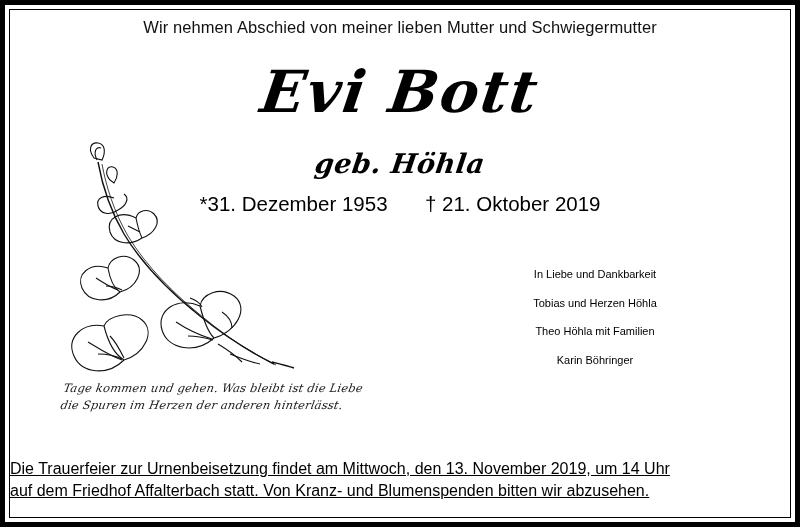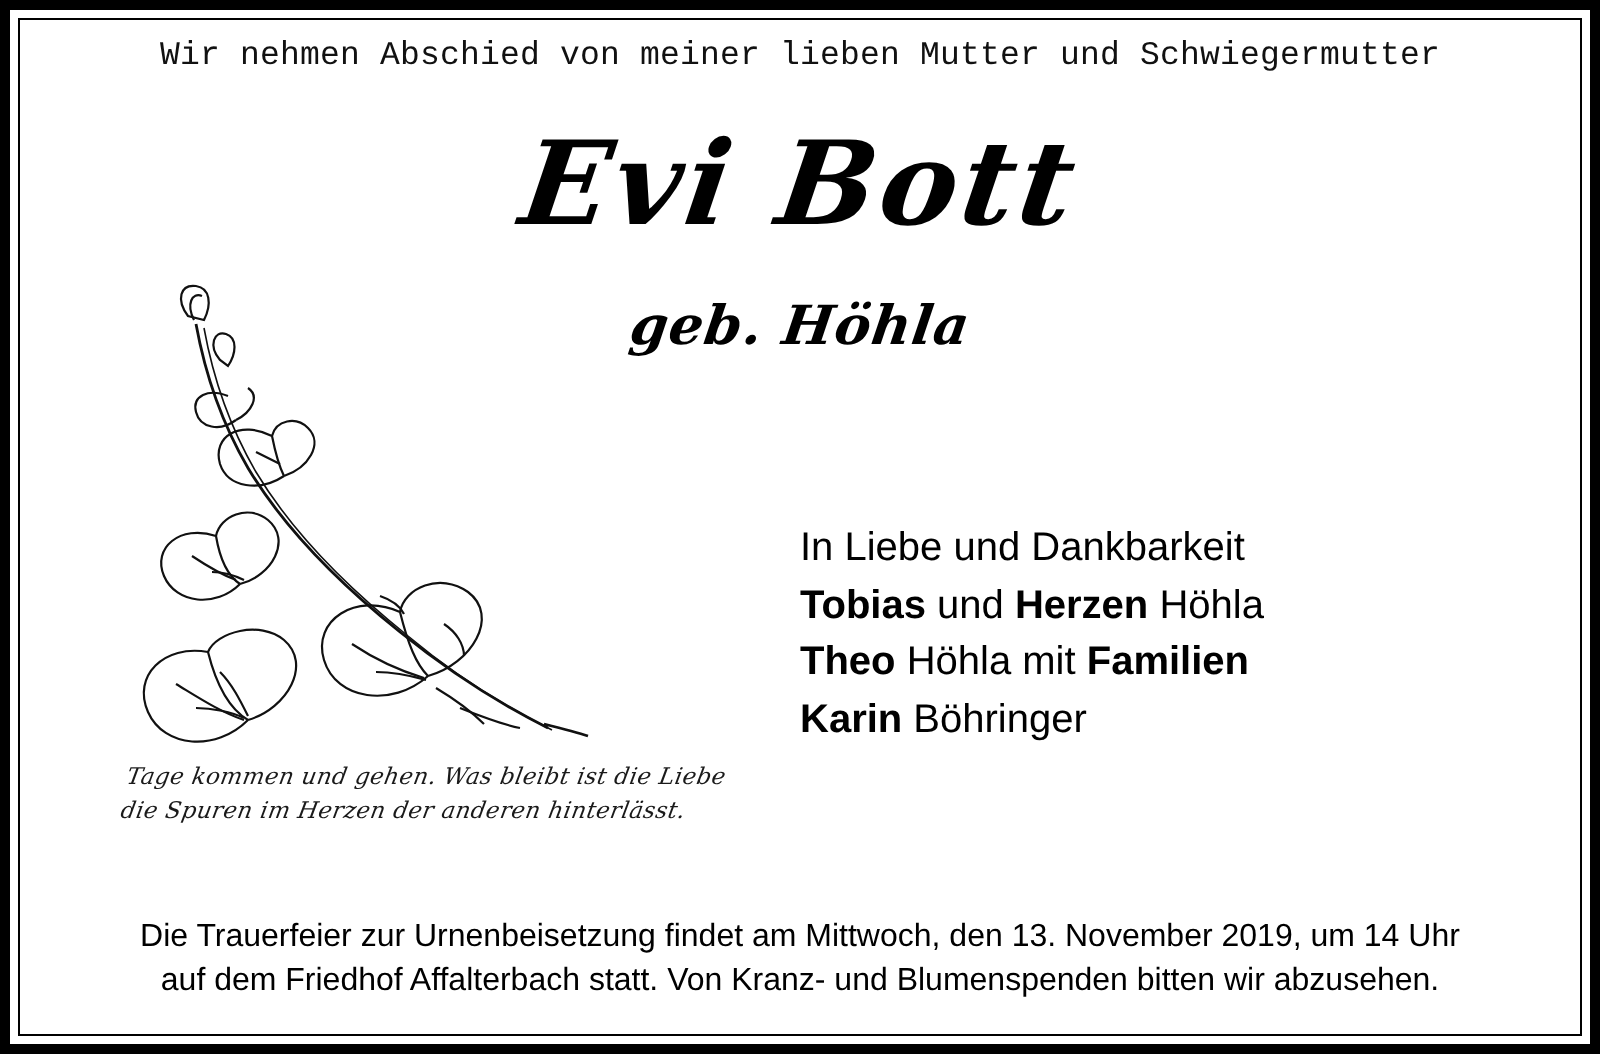--- a/index.html
+++ b/index.html
@@ -41,21 +41,20 @@
 
   
   .top-line {
     position: absolute;
     left: 0; top: 8px;
     width: 780px;
     text-align: center;
     font-size: 16.5px;
     letter-spacing: 0.1px;
     color: #111;
-    font-family: Liberation Mono, monospace;
   }
 
   
   .name-script {
     position: absolute;
     left: 0; top: 52px;
     width: 780px;
     text-align: center;
     font-family: "DejaVu Serif", serif;
     font-style: italic;
@@ -85,35 +84,35 @@
     text-align: center;
     font-size: 20.5px;
   }
   .dates .gap { display:inline-block; width: 26px; }
 
   
   .family {
     position: absolute;
     left: 390px; top: 250px;
     width: 390px;
-    text-align: left;
-    font-size: 20px;
+    text-align: center;
+    font-size: 11px;
     line-height: 28.5px;
   }
   .family .row { white-space: nowrap; }
-  .family b { font-weight: 700; }
+  .family b { font-weight: 400; }
 
   
   .bottom {
     position: absolute;
     left: 0; top: 448px;
     width: 780px;
-    text-align: center;
     font-size: 16px;
     line-height: 22px;
+    text-decoration: underline;
   }
 
   
   .quote {
     position: absolute;
     left: 52px; top: 370px;
     width: 300px;
     font-family: "DejaVu Serif", serif;
     font-style: italic;
     font-size: 11.5px;
@@ -142,20 +141,25 @@
   <div class="frame-inner"></div>
 
   <div class="content">
 
     <div class="top-line">Wir nehmen Abschied von meiner lieben Mutter und Schwiegermutter</div>
 
     <div class="name-script">Evi Bott</div>
 
     <div class="name-born">geb. Höhla</div>
 
+    <div class="dates">
+      <span>*31. Dezember 1953</span>
+      <span class="gap"></span>
+      <span>† 21. Oktober 2019</span>
+    </div>
 
     <div class="orchid">
       <svg viewBox="0 0 260 250" width="260" height="250" fill="none" stroke="#111" stroke-width="1.1">
 
         <path d="M48 22 C52 44 60 70 74 94 C92 124 120 152 150 176 C176 197 200 212 224 224" stroke-width="1.4"></path>
         <path d="M52 24 C56 46 64 72 78 96 C96 126 124 154 154 178 C178 198 202 213 226 225" stroke-width="0.8"></path>
 
         <path d="M44 18 C38 10 40 2 48 3 C55 4 56 12 52 20 Z"></path>
         <path d="M47 20 C43 12 46 6 51 8"></path>
 

